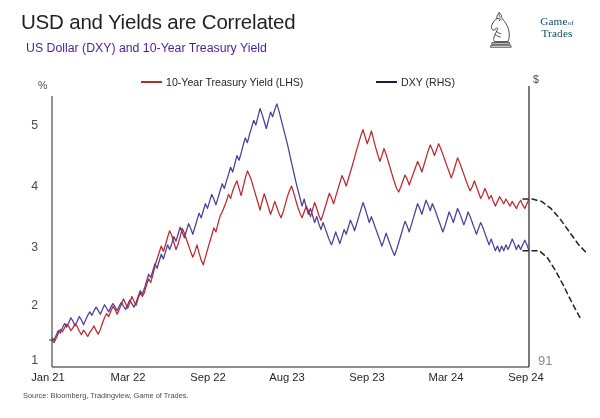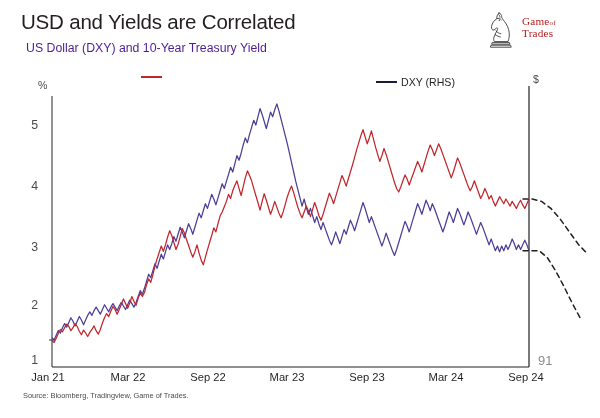--- a/index.html
+++ b/index.html
@@ -20,21 +20,21 @@
   }
   .subtitle{
     position:absolute;left:26px;top:41px;
     font-size:12.3px;font-weight:400;color:#4c1d95;white-space:nowrap;
   }
 
   
   .logo{position:absolute;left:486px;top:9px;width:104px;height:42px;}
   .logo-knight{position:absolute;left:0px;top:1px;width:32px;height:40px;}
   .logo-text{position:absolute;left:36px;top:7px;width:70px;
-    font-family:"Liberation Serif", serif;color:#b91c1c;line-height:1.02;}
+    font-family:"Liberation Serif", serif;color:#0c4a6e;line-height:1.02;text-align:center;}
   .logo-l1{font-size:11.2px;letter-spacing:0.2px;white-space:nowrap;}
   .logo-l1 .sm{font-size:7px;}
   .logo-l2{font-size:11.2px;letter-spacing:0.2px;white-space:nowrap;margin-top:1px;}
 
   
   .legend{position:absolute;left:0;top:76px;width:600px;height:16px;}
   .lg{position:absolute;display:flex;align-items:center;gap:4px;
       font-size:10.6px;color:#231f20;white-space:nowrap;}
   .lg .sw{display:inline-block;width:21px;height:2.2px;}
   .lg1{left:141px;top:0px;}
@@ -84,20 +84,21 @@
       <div class="logo-l1">
         <span>Game</span><span class="sm">of</span>
       </div>
       <div class="logo-l2">Trades</div>
     </div>
   </div>
 
   <div class="legend">
     <div class="lg lg1">
       <span class="sw" style="background:#c0272d"></span>
+      <span>10-Year Treasury Yield (LHS)</span>
     </div>
     <div class="lg lg2">
       <span class="sw" style="background:#1b1b3a"></span>
       <span>DXY (RHS)</span>
     </div>
   </div>
 
   <div class="ax-unit pct">%</div>
   <div class="ax-unit dollar">$</div>
 
@@ -122,21 +123,21 @@
         <path id="p-yield" fill="none" stroke="#c0272d" stroke-width="1.25" stroke-linejoin="round" d="M52.00 341.20 L54.10 342.38 L56.20 338.26 L58.30 333.56 L60.41 329.45 L62.51 331.80 L64.61 327.69 L66.71 324.16 L68.81 326.51 L70.91 330.63 L73.01 327.69 L75.11 323.57 L77.22 326.51 L79.32 331.21 L81.42 334.74 L83.52 330.04 L85.62 332.98 L87.72 336.50 L89.82 332.39 L91.93 329.45 L94.03 325.93 L96.13 330.63 L98.23 334.15 L100.33 329.45 L102.43 322.99 L104.53 317.70 L106.63 313.59 L108.74 316.52 L110.84 311.24 L112.94 306.54 L115.04 309.48 L117.14 314.18 L119.24 309.48 L121.34 304.19 L123.44 298.90 L125.55 303.60 L127.65 308.30 L129.75 303.01 L131.85 296.55 L133.95 301.25 L136.05 305.36 L138.15 298.31 L140.26 293.02 L142.36 296.55 L144.46 292.44 L146.56 284.80 L148.66 278.93 L150.76 282.45 L152.86 274.81 L154.96 266.00 L157.07 258.95 L159.17 252.49 L161.27 246.03 L163.37 251.31 L165.47 244.85 L167.57 237.21 L169.67 230.75 L171.78 235.45 L173.88 242.50 L175.98 249.55 L178.08 244.26 L180.18 236.63 L182.28 228.40 L184.38 233.10 L186.48 239.56 L188.59 245.44 L190.69 251.90 L192.79 257.19 L194.89 251.90 L196.99 244.85 L199.09 253.07 L201.19 260.13 L203.30 264.82 L205.40 257.19 L207.50 249.55 L209.60 242.50 L211.70 235.45 L213.80 227.81 L215.90 231.92 L218.00 223.70 L220.11 216.06 L222.21 211.95 L224.31 206.66 L226.41 201.38 L228.51 194.33 L230.61 198.44 L232.71 190.80 L234.81 185.51 L236.92 180.81 L239.02 188.45 L241.12 195.50 L243.22 186.69 L245.32 177.88 L247.42 170.83 L249.52 175.53 L251.63 180.81 L253.73 188.45 L255.83 195.50 L257.93 202.55 L260.03 210.19 L262.13 201.38 L264.23 193.74 L266.33 200.20 L268.44 207.25 L270.54 214.30 L272.64 208.42 L274.74 201.38 L276.84 207.25 L278.94 213.13 L281.04 217.83 L283.15 211.95 L285.25 204.31 L287.35 196.68 L289.45 190.80 L291.55 186.10 L293.65 192.56 L295.75 200.20 L297.85 207.25 L299.96 213.13 L302.06 217.83 L304.16 211.95 L306.26 206.07 L308.36 210.78 L310.46 216.65 L312.56 209.60 L314.67 202.55 L316.77 208.42 L318.87 215.47 L320.97 220.18 L323.07 214.30 L325.17 207.25 L327.27 200.20 L329.37 193.15 L331.48 197.85 L333.58 203.72 L335.68 196.68 L337.78 189.63 L339.88 182.58 L341.98 175.53 L344.08 180.23 L346.19 186.10 L348.29 179.05 L350.39 172.00 L352.49 164.95 L354.59 157.31 L356.69 149.67 L358.79 142.63 L360.89 135.57 L363.00 129.70 L365.10 136.75 L367.20 143.80 L369.30 137.92 L371.40 130.87 L373.50 139.10 L375.60 147.32 L377.70 154.38 L379.81 161.43 L381.91 155.55 L384.01 148.50 L386.11 154.38 L388.21 161.43 L390.31 168.48 L392.41 175.53 L394.52 182.58 L396.62 188.45 L398.72 191.97 L400.82 186.69 L402.92 180.81 L405.02 174.94 L407.12 179.05 L409.22 184.93 L411.33 179.05 L413.43 173.18 L415.53 167.30 L417.63 161.43 L419.73 166.13 L421.83 172.00 L423.93 164.95 L426.04 157.90 L428.14 150.85 L430.24 144.97 L432.34 149.67 L434.44 155.55 L436.54 149.67 L438.64 143.80 L440.74 148.50 L442.85 154.38 L444.95 160.25 L447.05 166.13 L449.15 172.00 L451.25 177.88 L453.35 172.00 L455.45 164.95 L457.56 157.90 L459.66 162.60 L461.76 168.48 L463.86 174.35 L465.96 180.23 L468.06 186.10 L470.16 190.80 L472.26 186.69 L474.37 180.81 L476.47 186.69 L478.57 192.56 L480.67 198.44 L482.77 194.33 L484.87 188.45 L486.97 193.15 L489.07 199.02 L491.18 195.50 L493.28 201.38 L495.38 206.07 L497.48 201.38 L499.58 196.68 L501.68 200.20 L503.78 203.72 L505.89 199.02 L507.99 202.55 L510.09 206.07 L512.19 201.38 L514.29 204.90 L516.39 208.42 L518.49 203.72 L520.59 200.20 L522.70 204.90 L524.80 208.42 L526.90 203.72 L529.00 199.02"></path>
         <path id="p-dxy-proj" fill="none" stroke="#231f20" stroke-width="1.5" stroke-dasharray="5,4" stroke-linecap="round" d="M523.00 250.73 L531.14 250.73 L539.29 250.73 L547.43 257.77 L555.57 270.70 L563.71 285.98 L571.86 302.43 L580.00 317.70"></path>
         <path id="p-yld-proj" fill="none" stroke="#231f20" stroke-width="1.5" stroke-dasharray="5,4" stroke-linecap="round" d="M523.00 199.02 L532.29 199.02 L541.57 201.38 L550.86 208.42 L560.14 219.00 L569.43 231.92 L578.71 244.85 L588.00 254.25"></path>
       </g>
     </svg>
   </div>
 
   <div class="xtick" style="left:13px;top:371px;width:70px;">Jan 21</div>
   <div class="xtick" style="left:93px;top:371px;width:70px;">Mar 22</div>
   <div class="xtick" style="left:173px;top:371px;width:70px;">Sep 22</div>
-  <div class="xtick" style="left:252px;top:371px;width:70px;">Mar 23</div>
+  <div class="xtick" style="left:252px;top:371px;width:70px;">Aug 23</div>
   <div class="xtick" style="left:332px;top:371px;width:70px;">Sep 23</div>
   <div class="xtick" style="left:411px;top:371px;width:70px;">Mar 24</div>
   <div class="xtick" style="left:491px;top:371px;width:70px;">Sep 24</div>
 
   <div class="footer">
     <div>Source: Bloomberg, Tradingview, Game of Trades.</div>
   </div>
 
 </div>
 

